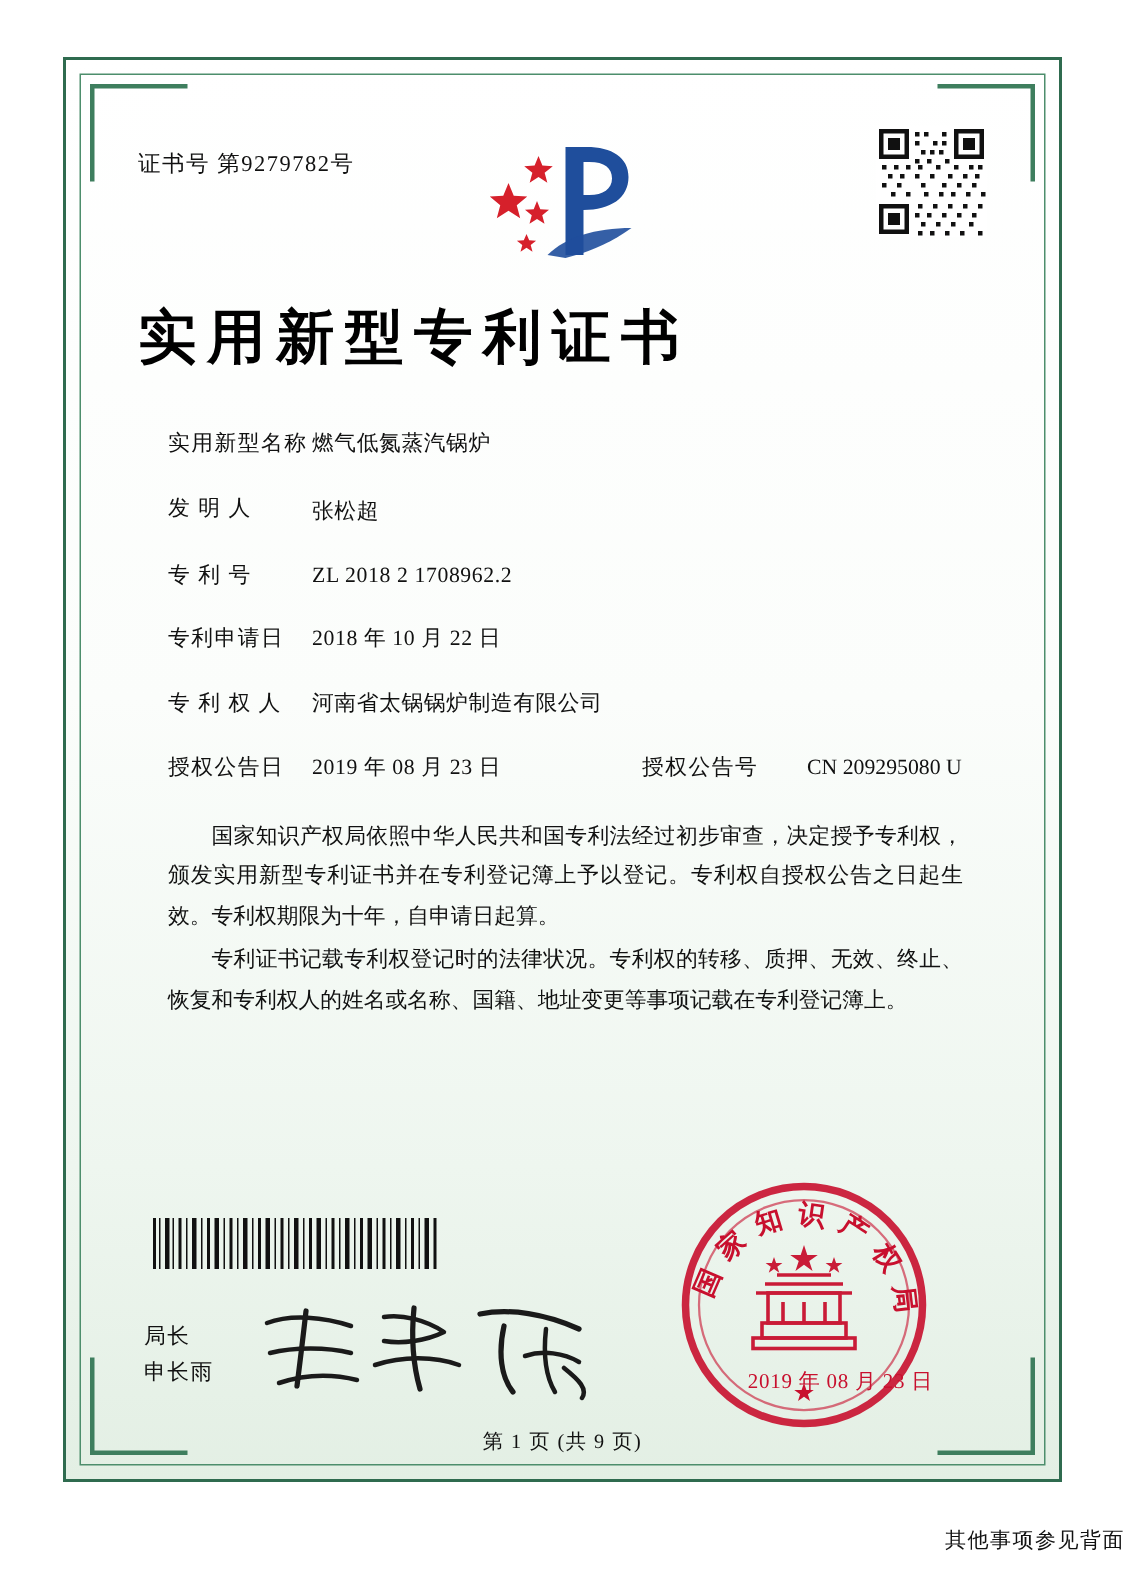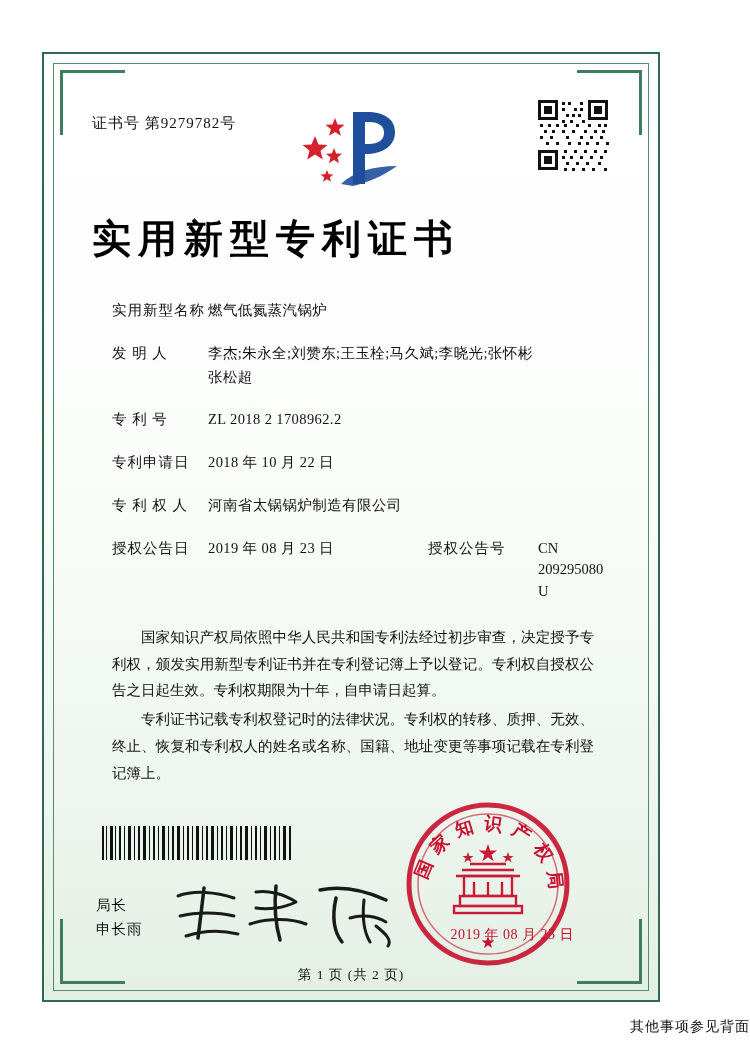--- a/index.html
+++ b/index.html
@@ -13,22 +13,22 @@
     font-family: "Liberation Serif", "DejaVu Serif", serif;
     color: #111;
     position: relative;
     overflow: hidden;
   }
 
   
   .certificate {
     position: absolute;
     left: 42px;
-    top: 52px;
-    width: 618px;
+    top: 38px;
+    width: 666px;
     height: 950px;
     border: 2px solid #2f6b4f;
     background: linear-gradient(180deg, #ffffff 0%, #fbfdfb 45%, #eef6ef 78%, #e3efe4 100%);
     box-sizing: border-box;
   }
   .certificate::after {
     content: "";
     position: absolute;
     left: 9px;
     top: 9px;
@@ -323,21 +323,20 @@
     <div class="fields">
 
       <div class="frow">
         <div class="flabel">实用新型名称</div>
         <div class="fvalue">燃气低氮蒸汽锅炉</div>
       </div>
 
       <div class="frow">
         <div class="flabel">发 明 人</div>
         <div class="fvalue">
-          <span>李杰;朱永全;刘赞东;王玉栓;马久斌;李晓光;张怀彬</span>
           <span class="line2">张松超</span>
         </div>
       </div>
 
       <div class="frow">
         <div class="flabel">专 利 号</div>
         <div class="fvalue">ZL 2018 2 1708962.2</div>
       </div>
 
       <div class="frow">
@@ -464,16 +463,16 @@
         <textPath href="#arcTop" startOffset="6%">国家知识产权局</textPath>
       </text>
 
       <g fill="#c8102e">
         <polygon points="84,136 85.6,140.6 90.5,140.6 86.6,143.5 88,148 84,145.2 80,148 81.4,143.5 77.5,140.6 82.4,140.6"></polygon>
       </g>
     </svg>
   </div>
   <div class="seal-date">2019 年 08 月 23 日</div>
 
-  <div class="page-no">第 1 页 (共 2 页)</div>
+  <div class="page-no">第 1 页 (共 9 页)</div>
 </div>
 
 <div class="footer-note">其他事项参见背面</div>
 
 </body></html>

